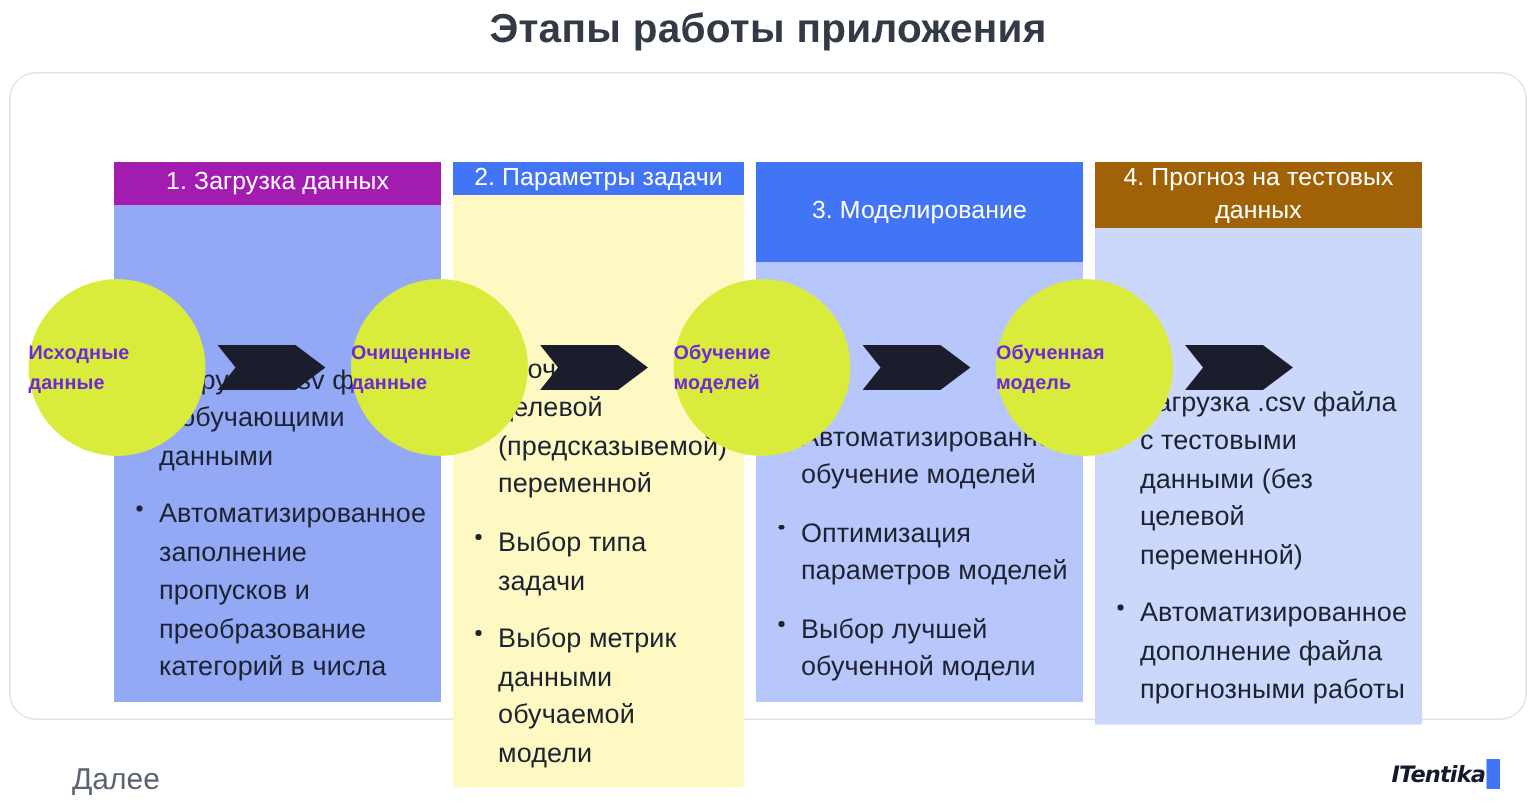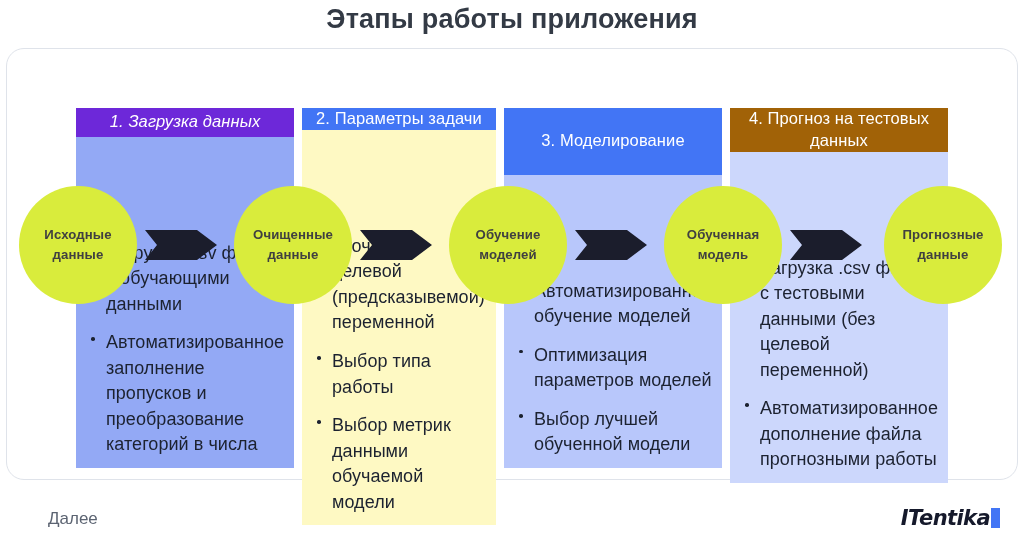--- a/index.html
+++ b/index.html
@@ -98,52 +98,51 @@
   }
   .node {
     position: absolute;
     top: 0;
     width: 118px; height: 118px;
     border-radius: 50%;
     background: #d9ec3c;
     display: flex;
     align-items: center;
     justify-content: center;
-    text-align: center;
-    color: #404040;
+    color: #6d28d9;
     font-size: 13.2px;
     font-weight: bold;
     line-height: 1.55;
     letter-spacing: 0.1px;
     pointer-events: auto;
   }
   .arrow {
     position: absolute;
     top: 44px;
     width: 72px; height: 30px;
     pointer-events: auto;
   }
   .arrow svg { display: block; width: 72px; height: 30px; }
 
   
   #footer-next {
     position: absolute;
     left: 48px; top: 509px;
-    font-size: 17px;
+    font-size: 20px;
     color: #5c6472;
   }
   #logo {
     position: absolute;
     right: 24px; top: 506px;
     display: flex;
     align-items: center;
   }
   #logo .wordmark {
     font-family: "DejaVu Sans", sans-serif;
-    font-size: 21px;
+    font-size: 15px;
     font-weight: bold;
     font-style: italic;
     letter-spacing: -0.6px;
     color: #15192b;
   }
   #logo .block {
     width: 9px; height: 20px;
     background: #4275f5;
     margin-left: 1px;
   }
@@ -152,34 +151,34 @@
 <body>
 
 <div id="slide">
 
   <div id="title">Этапы работы приложения</div>
 
   <div id="card"></div>
 
   <div id="columns">
       <div class="column">
-        <div class="col-head" style="background: #6d28d9; font-style: italic;">1. Загрузка данных</div>
+        <div class="col-head" style="background: #a21caf;">1. Загрузка данных</div>
         <div class="col-body" style="background: rgb(147, 169, 245);">
           <ul class="bullets">
             <li><span class="dot"></span><span>Загрузка .csv файла с обучающими данными</span></li>
             <li><span class="dot"></span><span>Автоматизированное заполнение пропусков и преобразование категорий в числа</span></li>
           </ul>
         </div>
       </div>
       <div class="column">
         <div class="col-head" style="background: rgb(66, 117, 245);">2. Параметры задачи</div>
         <div class="col-body" style="background: #fef9c3;">
           <ul class="bullets">
             <li><span class="dot"></span><span>Уточнение целевой (предсказывемой) переменной</span></li>
-            <li><span class="dot"></span><span>Выбор типа работы</span></li>
+            <li><span class="dot"></span><span>Выбор типа задачи</span></li>
             <li><span class="dot"></span><span>Выбор метрик данными обучаемой модели</span></li>
           </ul>
         </div>
       </div>
       <div class="column">
         <div class="col-head" style="background: rgb(66, 117, 245); text-align: center;">3. Моделирование</div>
         <div class="col-body" style="background: rgb(184, 199, 251);">
           <ul class="bullets">
             <li><span class="dot"></span><span>Автоматизированное обучение моделей</span></li>
             <li><span class="dot"></span><span>Оптимизация параметров моделей</span></li>
@@ -223,23 +222,20 @@
         <span>Исходные данные</span>
       </div>
       <div class="node" style="left: 234px; background: rgb(217, 236, 60);">
         <span>Очищенные данные</span>
       </div>
       <div class="node" style="left: 664px; background: rgb(217, 236, 60);">
         <span>Обученная модель</span>
       </div>
       <div class="node" style="left: 449px; background: rgb(217, 236, 60);">
         <span>Обучение моделей</span>
-      </div>
-      <div class="node" style="left: 884px; background: rgb(217, 236, 60);">
-        <span>Прогнозные данные</span>
       </div>
     </div>
 
   <div id="footer-next">Далее</div>
 
   <div id="logo">
     <span class="wordmark">ITentika</span>
     <span class="block"></span>
   </div>
 

